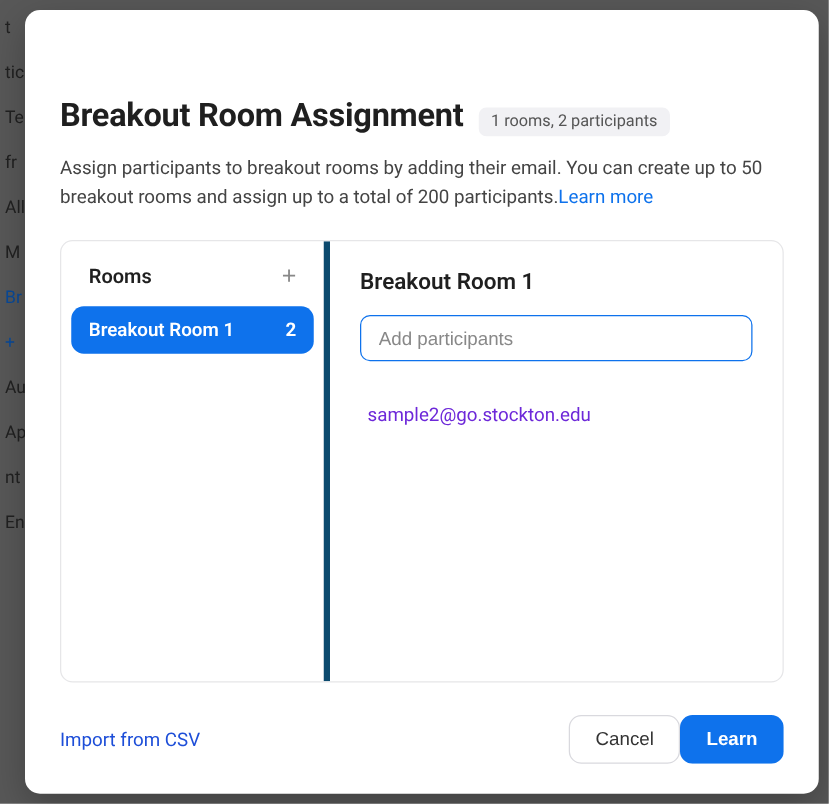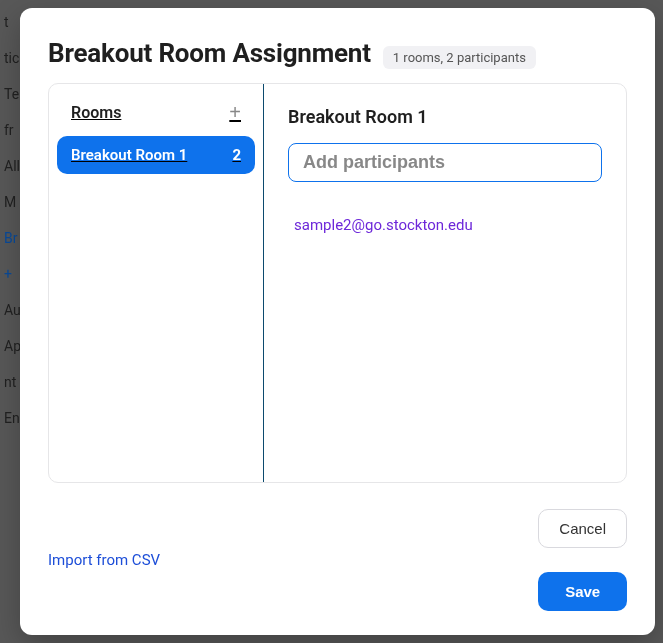--- a/index.html
+++ b/index.html
@@ -44,20 +44,21 @@
       align-items: baseline;
       flex-wrap: wrap;
       gap: 12px;
       margin-bottom: 14px;
     }
     .modal-title {
       font-size: 26px;
       font-weight: 700;
       color: #1f1f1f;
       letter-spacing: -0.2px;
+      margin-top: 40px;
     }
     .summary-pill {
       background: #f1f1f4;
       border-radius: 6px;
       padding: 4px 10px;
       font-size: 13px;
       color: #555;
     }
     .modal-desc {
       font-size: 15px;
@@ -72,23 +73,22 @@
     .panel {
       border: 1px solid #e6e6e8;
       border-radius: 10px;
       flex: 1;
       display: flex;
       overflow: hidden;
       min-height: 0;
     }
     .rooms-col {
       width: 215px;
-      border-right: 1px solid #0c4a6e;
+      border-right: 5px solid #0c4a6e;
       padding: 18px 8px;
-      text-decoration: underline;
     }
     .rooms-head {
       display: flex;
       align-items: center;
       justify-content: space-between;
       padding: 0 14px 14px 14px;
     }
     .rooms-head-label {
       font-size: 16px;
       font-weight: 600;
@@ -133,24 +133,23 @@
     .add-input-wrap {
       border: 1.5px solid #0e72ec;
       border-radius: 8px;
       padding: 8px 14px;
       margin-bottom: 22px;
     }
     .add-input {
       width: 100%;
       border: none;
       outline: none;
-      font-size: 18px;
+      font-size: 15px;
       color: #333;
       background: transparent;
-      font-weight: bold;
     }
     .add-input::placeholder { color: #888; }
     .participant {
       font-size: 15px;
       color: #6d28d9;
       padding: 12px 6px;
     }
     .modal-footer {
       display: flex;
       justify-content: space-between;
@@ -158,22 +157,21 @@
       padding-top: 26px;
     }
     .import-link {
       color: #1d4ed8;
       font-size: 15px;
       text-decoration: none;
       cursor: pointer;
     }
     .footer-buttons {
       display: flex;
-      gap: 24px;
-      flex-direction: column;
+      gap: 0;
     }
     .btn {
       border-radius: 10px;
       font-size: 15px;
       padding: 10px 20px;
       cursor: pointer;
       border: 1px solid transparent;
     }
     .btn-cancel {
       background: #fff;
@@ -211,20 +209,23 @@
   <div class="bg-row">En</div>
 </div>
 
 <div class="overlay"></div>
 
 <div class="modal">
   <div class="modal-header">
     <h1 class="modal-title">Breakout Room Assignment</h1>
     <span class="summary-pill">1 rooms, 2 participants</span>
   </div>
+  <p class="modal-desc">
+    <span>Assign participants to breakout rooms by adding their email. You can create up to 50 breakout rooms and assign up to a total of 200 participants.</span><a href="#">Learn more</a>
+  </p>
 
   <div class="panel">
     <aside class="rooms-col">
       <div class="rooms-head">
         <span class="rooms-head-label">Rooms</span>
         <button class="add-room-btn">
           <span>+</span>
         </button>
       </div>
       <div class="room-item active">
@@ -239,16 +240,16 @@
         <input class="add-input" type="text" placeholder="Add participants" style="">
       </div>
       <div class="participant">sample2@go.stockton.edu</div>
     </section>
   </div>
 
   <div class="modal-footer">
     <a class="import-link">Import from CSV</a>
     <div class="footer-buttons">
       <button class="btn btn-cancel">Cancel</button>
-      <button class="btn btn-save">Save</button>
+      <button class="btn btn-save">Learn</button>
     </div>
   </div>
 </div>
 
 </body></html>

